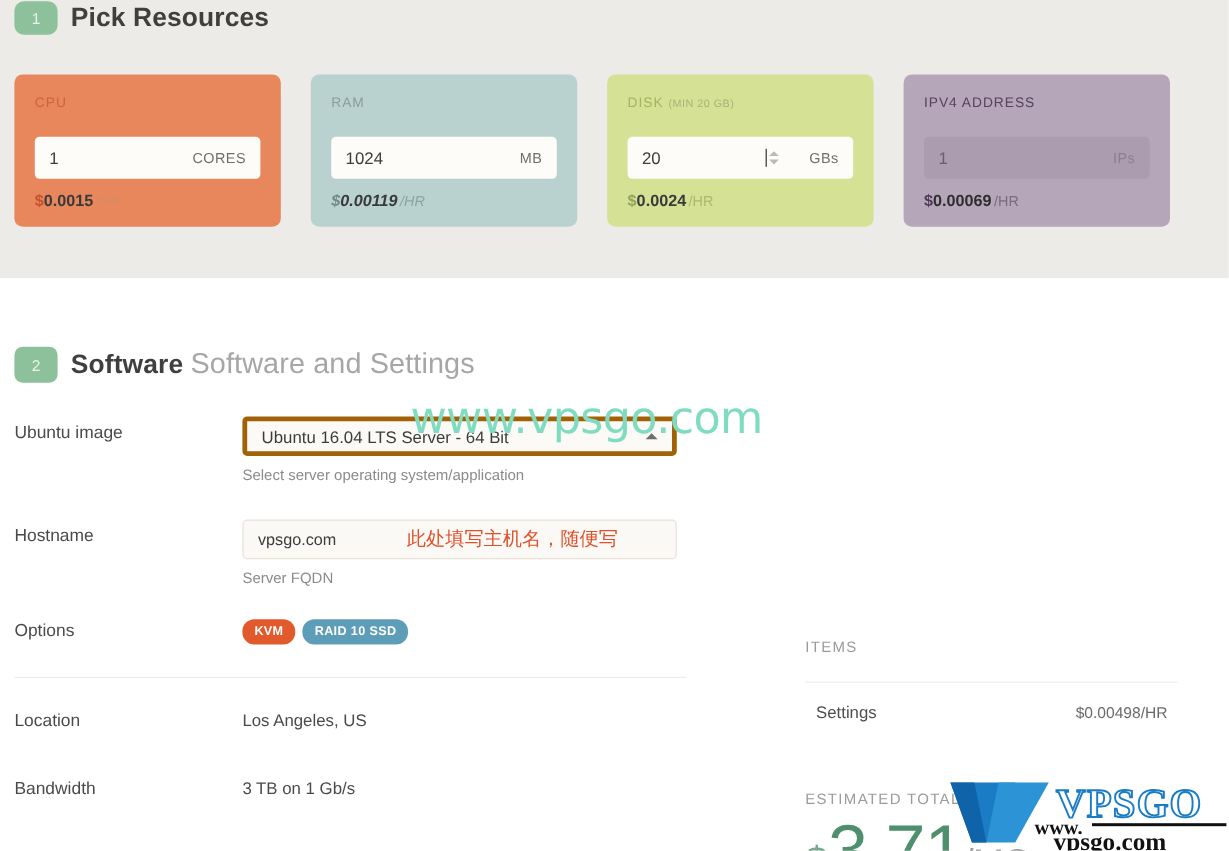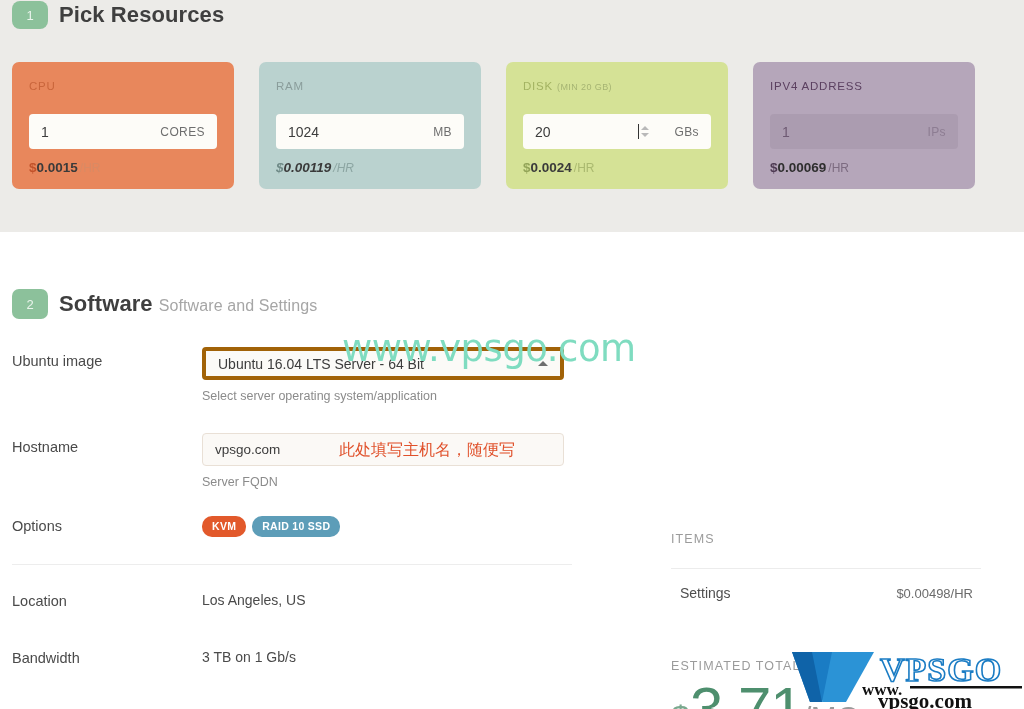--- a/index.html
+++ b/index.html
@@ -24,21 +24,21 @@
   .step-badge {
     width: 36px; height: 30px; border-radius: 7px;
     background: #8cc19b; color: #eaf4ec;
     font-size: 13px; display: flex; align-items: center; justify-content: center;
     flex: 0 0 auto;
   }
   .step-title {
     font-size: 22px; color: #4a4a4a; font-weight: 400; letter-spacing: .1px;
   }
   .step-title b { font-weight: 700; color: #3f3f3f; }
-  .step-sub { color: #a6a6a6; font-weight: 400; font-size: 16px; margin-left: 6px;}
+  .step-sub { color: #a6a6a6; font-weight: 400; font-size: 24px; margin-left: 6px;}
 
   .header1 { position: absolute; left: 0; top: 1px; }
   .header1 .step-badge { height: 28px; border-radius: 8px; }
 
   .cards {
     position: absolute; left: 12px; top: 62px;
     display: flex; gap: 25px;
   }
   .card {
     width: 222px; height: 127px; border-radius: 7px;

